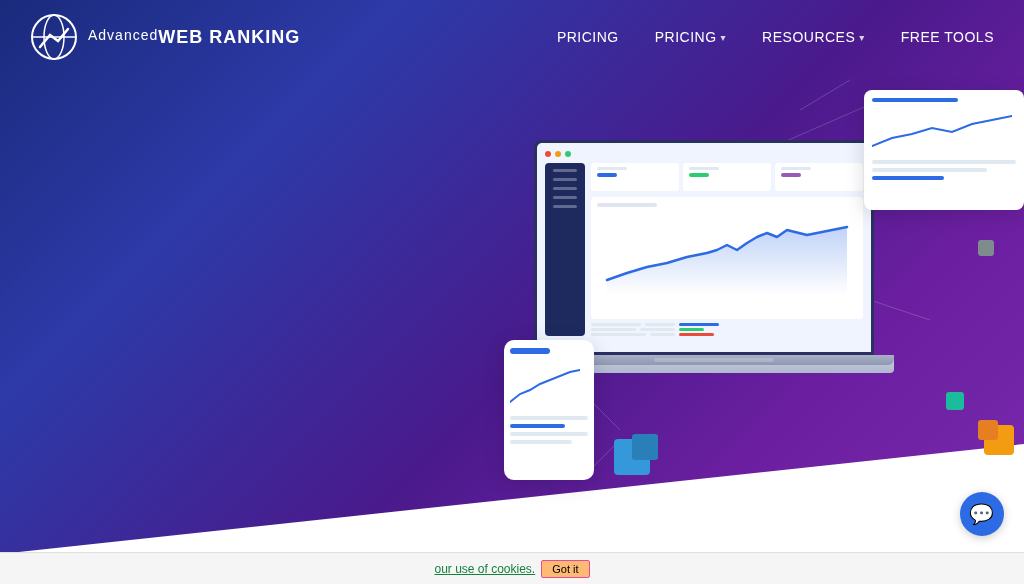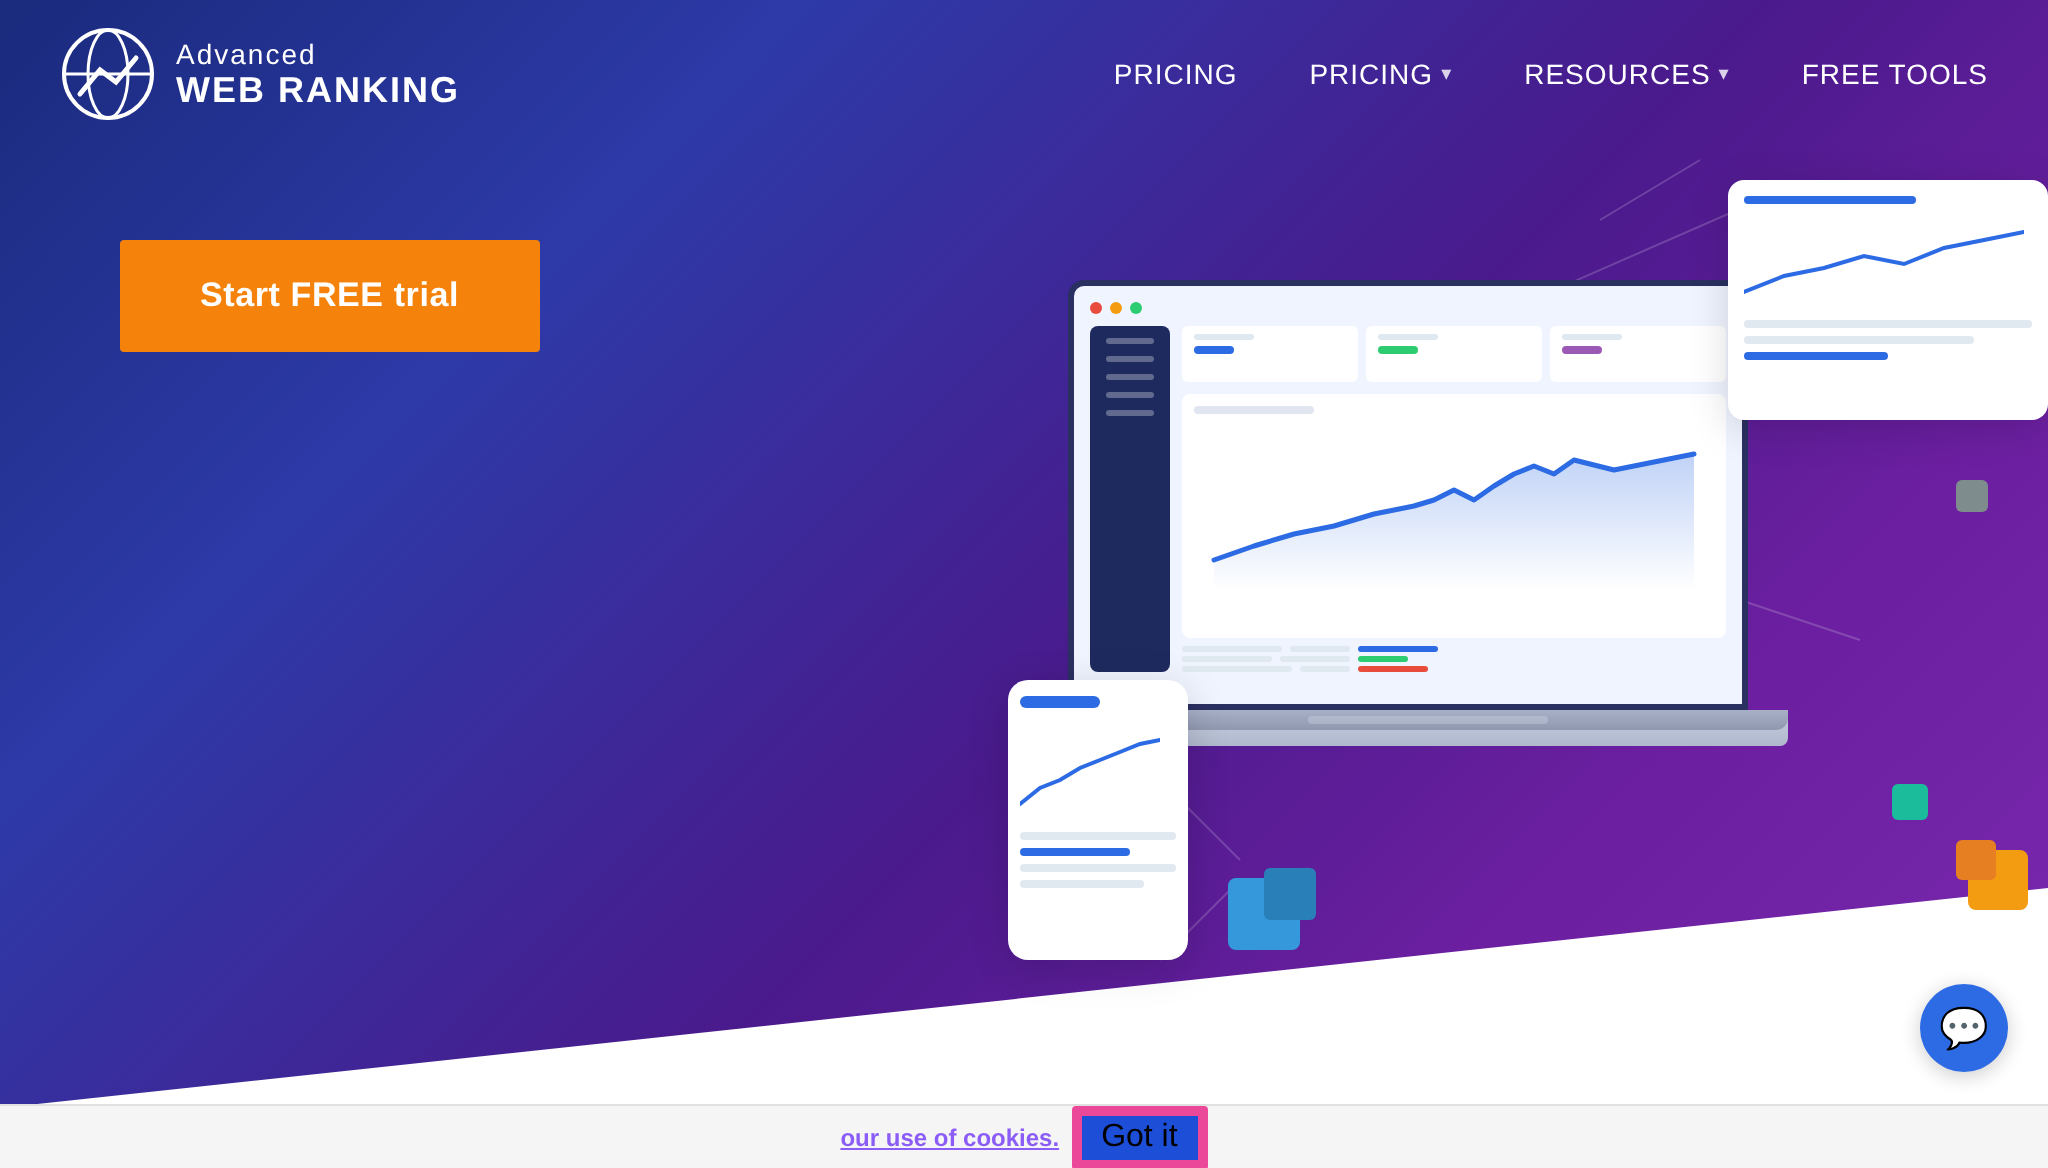--- a/index.html
+++ b/index.html
@@ -22,21 +22,21 @@
       gap: 10px;
       color: white;
       text-decoration: none;
     }
     .logo-icon {
       width: 48px;
       height: 48px;
     }
     .logo-text {
       display: flex;
-      flex-direction: column;
+      flex-direction: row;
       line-height: 1.15;
     }
     .logo-text .advanced {
       font-size: 14px;
       font-weight: 400;
       color: #fff;
       letter-spacing: 1px;
     }
     .logo-text .web-ranking {
       font-size: 18px;
@@ -386,30 +386,29 @@
       align-items: center;
       justify-content: center;
       gap: 6px;
       font-size: 12px;
       color: #333;
       z-index: 20;
       border-top: 1px solid #e0e0e0;
       padding: 0 20px;
     }
     .cookie-link {
-      color: #8b5cf6;
+      color: #15803d;
       text-decoration: underline;
       cursor: pointer;
-      font-weight: bold;
     }
     .got-it-btn {
-      background: #1d4ed8;
-      border: 5px solid #ec4899;
+      background: #fdba74;
+      border: 1px solid #ec4899;
       padding: 2px 10px;
-      font-size: 16px;
+      font-size: 11px;
       cursor: pointer;
       border-radius: 2px;
       font-weight: 500;
     }
 
     
     .chat-bubble {
       position: absolute;
       bottom: 48px;
       right: 20px;
@@ -486,21 +485,20 @@
       </span>
       <span class="nav-link">
         <span>RESOURCES</span>
         <span class="chevron">▾</span>
       </span>
       <span class="nav-link">FREE TOOLS</span>
     </div>
   </nav>
 
   <div class="hero-content">
-    <button class="cta-btn">Start FREE trial</button>
   </div>
 
   <div class="device-area">
 
     <div class="deco-block deco-green"></div>
     <div class="deco-block deco-green-small"></div>
     <div class="deco-block deco-red"></div>
     <div class="deco-block deco-gray"></div>
     <div class="deco-block deco-blue-stack"></div>
     <div class="deco-block deco-blue-stack2"></div>

